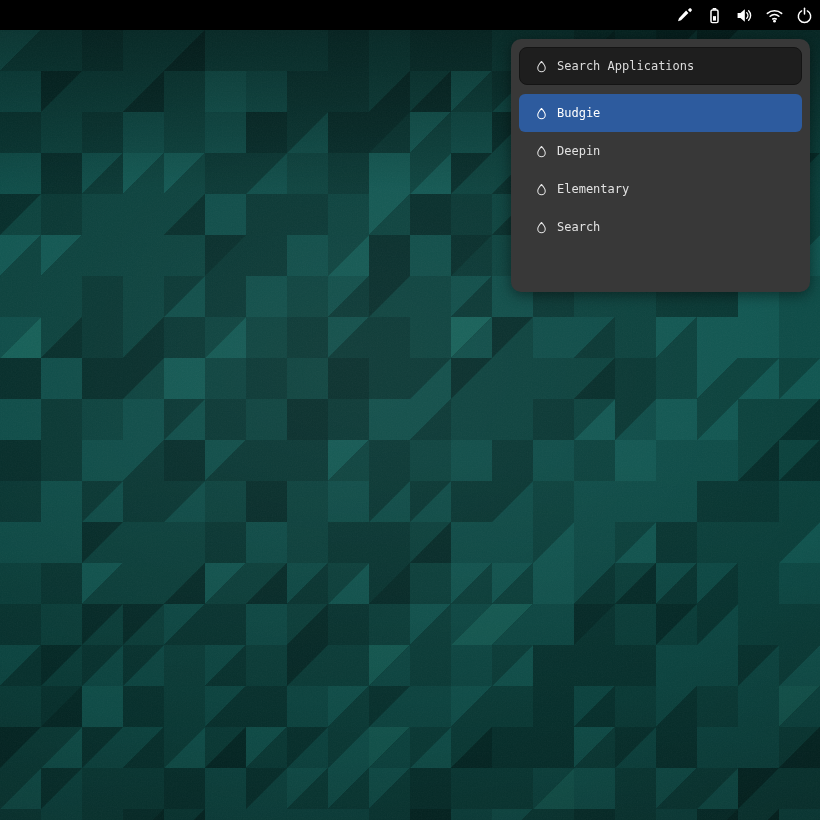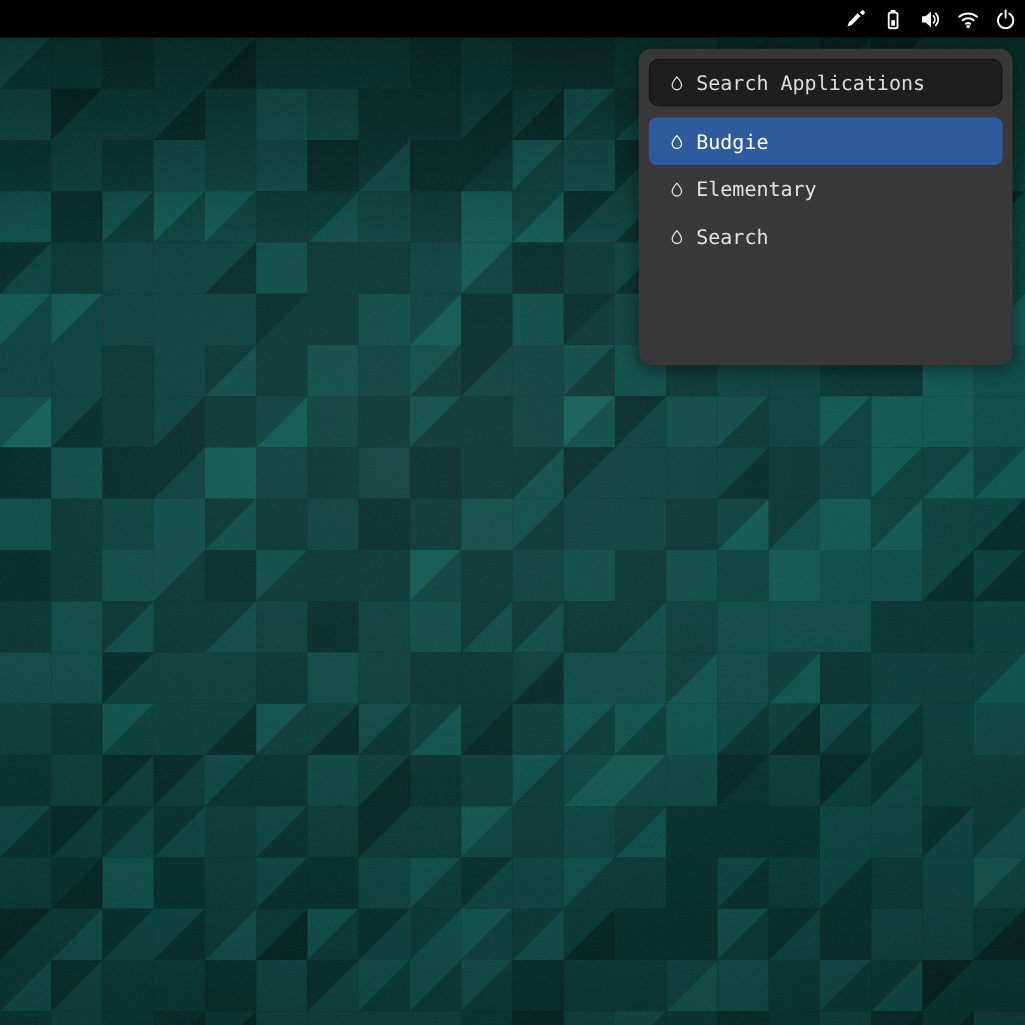--- a/index.html
+++ b/index.html
@@ -40,27 +40,27 @@
     box-sizing:border-box;padding:8px;border-radius:10px;
     background:var(--panel-bg,#383838);
     box-shadow:0 3px 14px rgba(0,0,0,.45);
     z-index:10;
   }
   .search{
     height:38px;box-sizing:border-box;border-radius:8px;
     background:var(--search-bg,#1e1e1e);
     border:1px solid #141414;
     display:flex;align-items:center;gap:9px;padding-left:15px;
-    color:#dcdcdc;font-size:16px;cursor:text;
+    color:#dcdcdc;font-size:12px;cursor:text;
     margin-bottom:9px;
   }
   .item{
     height:38px;border-radius:6px;
     display:flex;align-items:center;gap:9px;padding-left:16px;
-    color:#e2e2e2;font-size:16px;cursor:pointer;
+    color:#e2e2e2;font-size:12px;cursor:pointer;
   }
   .item.selected{background:var(--sel-bg,#2d5b9e);color:#ffffff;}
   .dropicon{width:13px;height:15px;flex:0 0 auto;color:inherit;}
 </style>
 </head>
 <body>
 
 <div class="screen">
 
   <div class="wallpaper">
@@ -689,20 +689,26 @@
         <div class="item selected">
           <svg class="dropicon">
             <use href="#drop"></use>
           </svg>
           <span>Budgie</span>
         </div>
         <div class="item">
           <svg class="dropicon">
             <use href="#drop"></use>
           </svg>
+          <span>Deepin</span>
+        </div>
+        <div class="item">
+          <svg class="dropicon">
+            <use href="#drop"></use>
+          </svg>
           <span>Elementary</span>
         </div>
         <div class="item">
           <svg class="dropicon">
             <use href="#drop"></use>
           </svg>
           <span>Search</span>
         </div>
       </div>
   </div>

